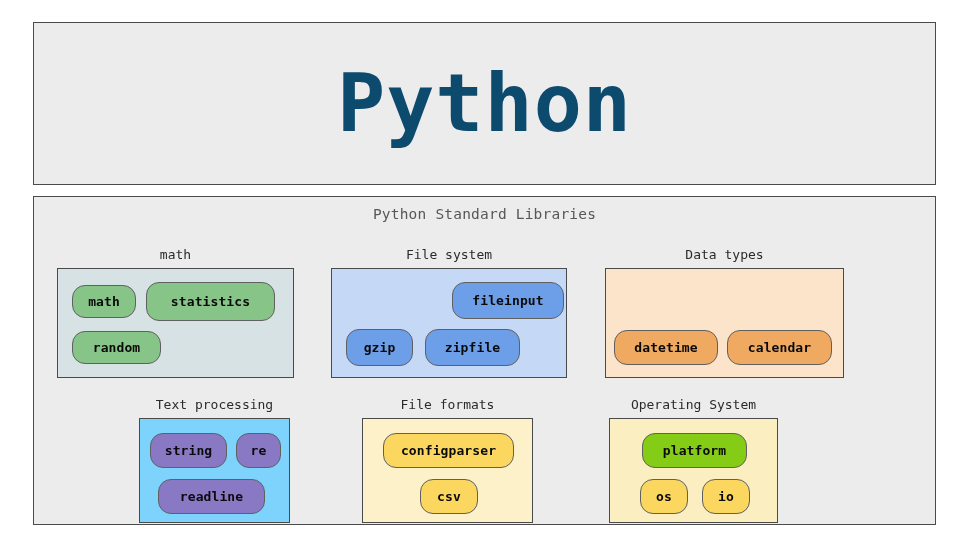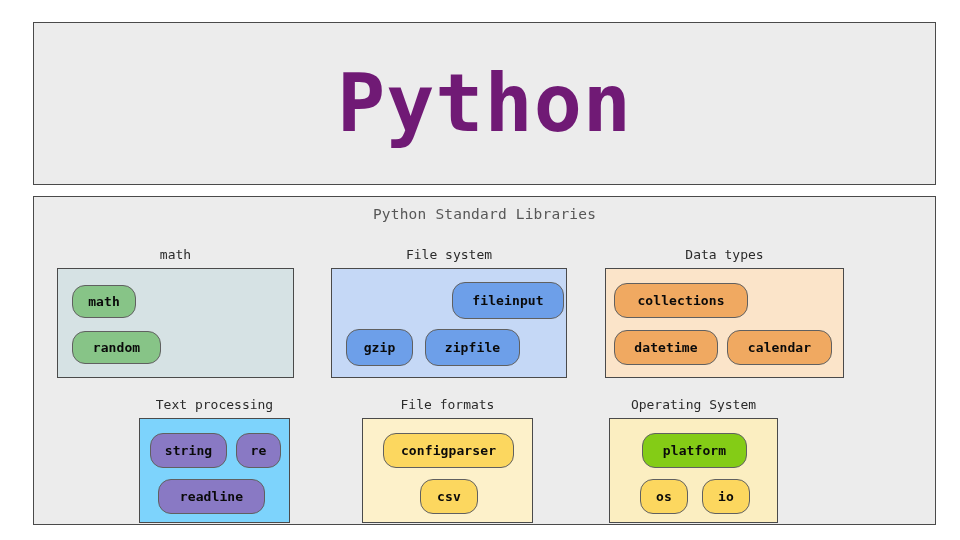--- a/index.html
+++ b/index.html
@@ -33,21 +33,21 @@
     border: 1.5px solid #4a4a4a;
     box-sizing: border-box;
     display: flex;
     align-items: center;
     justify-content: center;
   }
   .title-text {
     font-family: "DejaVu Sans Mono", monospace;
     font-weight: bold;
     font-size: 80px;
-    color: #701a75;
+    color: #0c4a6e;
     letter-spacing: 1px;
     line-height: 1;
     user-select: none;
   }
 
   
   .libs-panel {
     position: absolute;
     left: 33px;
     top: 196px;
@@ -134,37 +134,37 @@
   </div>
 
   <div class="libs-panel">
     <div class="libs-title">Python Standard Libraries</div>
   </div>
 
   <div class="group" id="grp-math">
     <div class="group-label">math</div>
     <div class="group-box" style="background: rgb(214, 226, 228);">
         <div class="pill" style="left: 14px; top: 16px; width: 64px; height: 33px; background: rgb(135, 196, 135);">math</div>
+        <div class="pill" style="left: 88px; top: 13px; width: 129px; height: 39px; background: rgb(135, 196, 135);">statistics</div>
         <div class="pill" style="left: 14px; top: 62px; width: 89px; height: 33px; background: rgb(135, 196, 135);">random</div>
       </div>
   </div>
 
   <div class="group" id="grp-filesystem">
     <div class="group-label">File system</div>
     <div class="group-box" style="background: rgb(197, 216, 246);">
         <div class="pill" style="left: 120px; top: 13px; width: 112px; height: 37px; background: rgb(109, 159, 233);">fileinput</div>
         <div class="pill" style="left: 14px; top: 60px; width: 67px; height: 37px; background: rgb(109, 159, 233);">gzip</div>
         <div class="pill" style="left: 93px; top: 60px; width: 95px; height: 37px; background: rgb(109, 159, 233);">zipfile</div>
       </div>
   </div>
 
   <div class="group" id="grp-datatypes">
     <div class="group-label">Data types</div>
     <div class="group-box" style="background: rgb(251, 228, 201);">
-        <div class="pill" style="left: 8px; top: 14px; width: 134px; height: 35px; background: rgb(240, 169, 97);">collections</div>
         <div class="pill" style="left: 121px; top: 61px; width: 105px; height: 35px; background: rgb(240, 169, 97);">calendar</div>
         <div class="pill" style="left: 8px; top: 61px; width: 104px; height: 35px; background: rgb(240, 169, 97);">datetime</div>
       </div>
   </div>
 
   <div class="group" id="grp-textproc">
     <div class="group-label">Text processing</div>
     <div class="group-box" style="background: #7dd3fc;">
         <div class="pill" style="left: 10px; top: 14px; width: 77px; height: 35px; background: rgb(137, 121, 196);">string</div>
         <div class="pill" style="left: 96px; top: 14px; width: 45px; height: 35px; background: rgb(137, 121, 196);">re</div>

